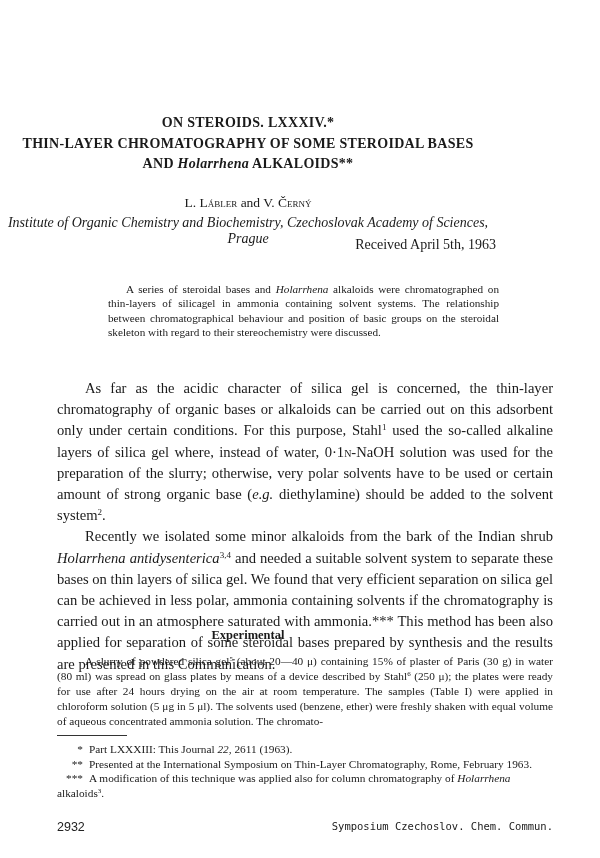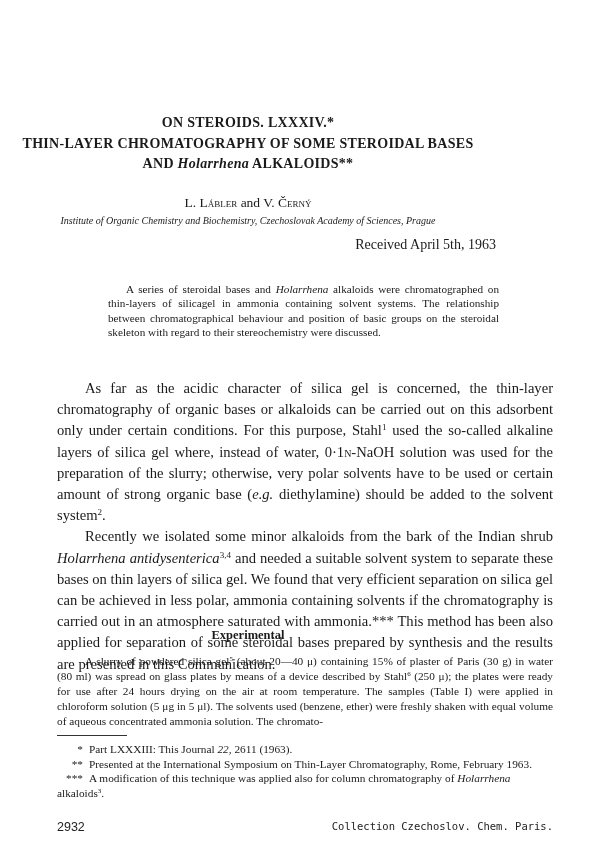--- a/index.html
+++ b/index.html
@@ -6,21 +6,21 @@
   body { width: 600px; height: 858px; position: relative; overflow: hidden;
          font-family: "Liberation Serif", "DejaVu Serif", serif; color: #1a1a1a; }
   .abs { position: absolute; }
   .center { left: 0; width: 496px; text-align: center; }
   .t1 { top: 115px; font-size: 14px; font-weight: bold; letter-spacing: 0.3px; }
   .t2 { top: 136px; font-size: 14px; font-weight: bold; letter-spacing: 0.3px; }
   .t3 { top: 156px; font-size: 14px; font-weight: bold; letter-spacing: 0.3px; }
   .t3 i { font-weight: bold; }
   .authors { top: 195px; font-size: 13.5px; }
   .sc { font-variant: small-caps; }
-  .inst { top: 215px; font-size: 10px; font-style: italic; }
+  .inst { top: 215px; font-size: 14px; font-style: italic; }
   .recv { top: 237px; font-size: 14px; text-align: right; }
   .abstract { top: 266px; left: 92px; width: 423px; font-size: 11.2px; line-height: 14.4px; text-align: justify; }
   .abstract p { margin: 16px; text-indent: 18px; }
   .body { top: 378px; left: 57px; width: 496px; font-size: 14.6px; line-height: 21.2px; text-align: justify; }
   .body p { margin: 0; text-indent: 28px; }
   .exp-head { top: 628px; font-size: 12.5px; font-weight: bold; }
   .exp { top: 654px; left: 57px; width: 496px; font-size: 11.3px; line-height: 14.9px; text-align: justify; }
   .exp p { margin: 0; text-indent: 28px; }
   .rule { top: 735px; left: 57px; width: 70px; border-top: 1px solid #333; }
   .notes { top: 742px; left: 57px; width: 496px; font-size: 11.3px; line-height: 14.6px; }
@@ -66,14 +66,14 @@
     </div>
   <div class="note">
       <span class="mk">**</span>
       <span class="tx">Presented at the International Symposium on Thin-Layer Chromatography, Rome, February 1963.</span>
     </div>
   <div class="note wrap"><span class="mk" style="display:inline-block;">***</span><span>A modification of this technique was applied also for column chromatography of </span><i>Holarrhena</i><span> alkaloids</span><sup>3</sup><span>.</span></div>
 </div>
 
 <div class="abs footer">
   <span class="pg">2932</span>
-  <span class="jr">Collection Czechoslov. Chem. Paris.</span>
+  <span class="jr">Symposium Czechoslov. Chem. Commun.</span>
 </div>
 
 </body></html>

